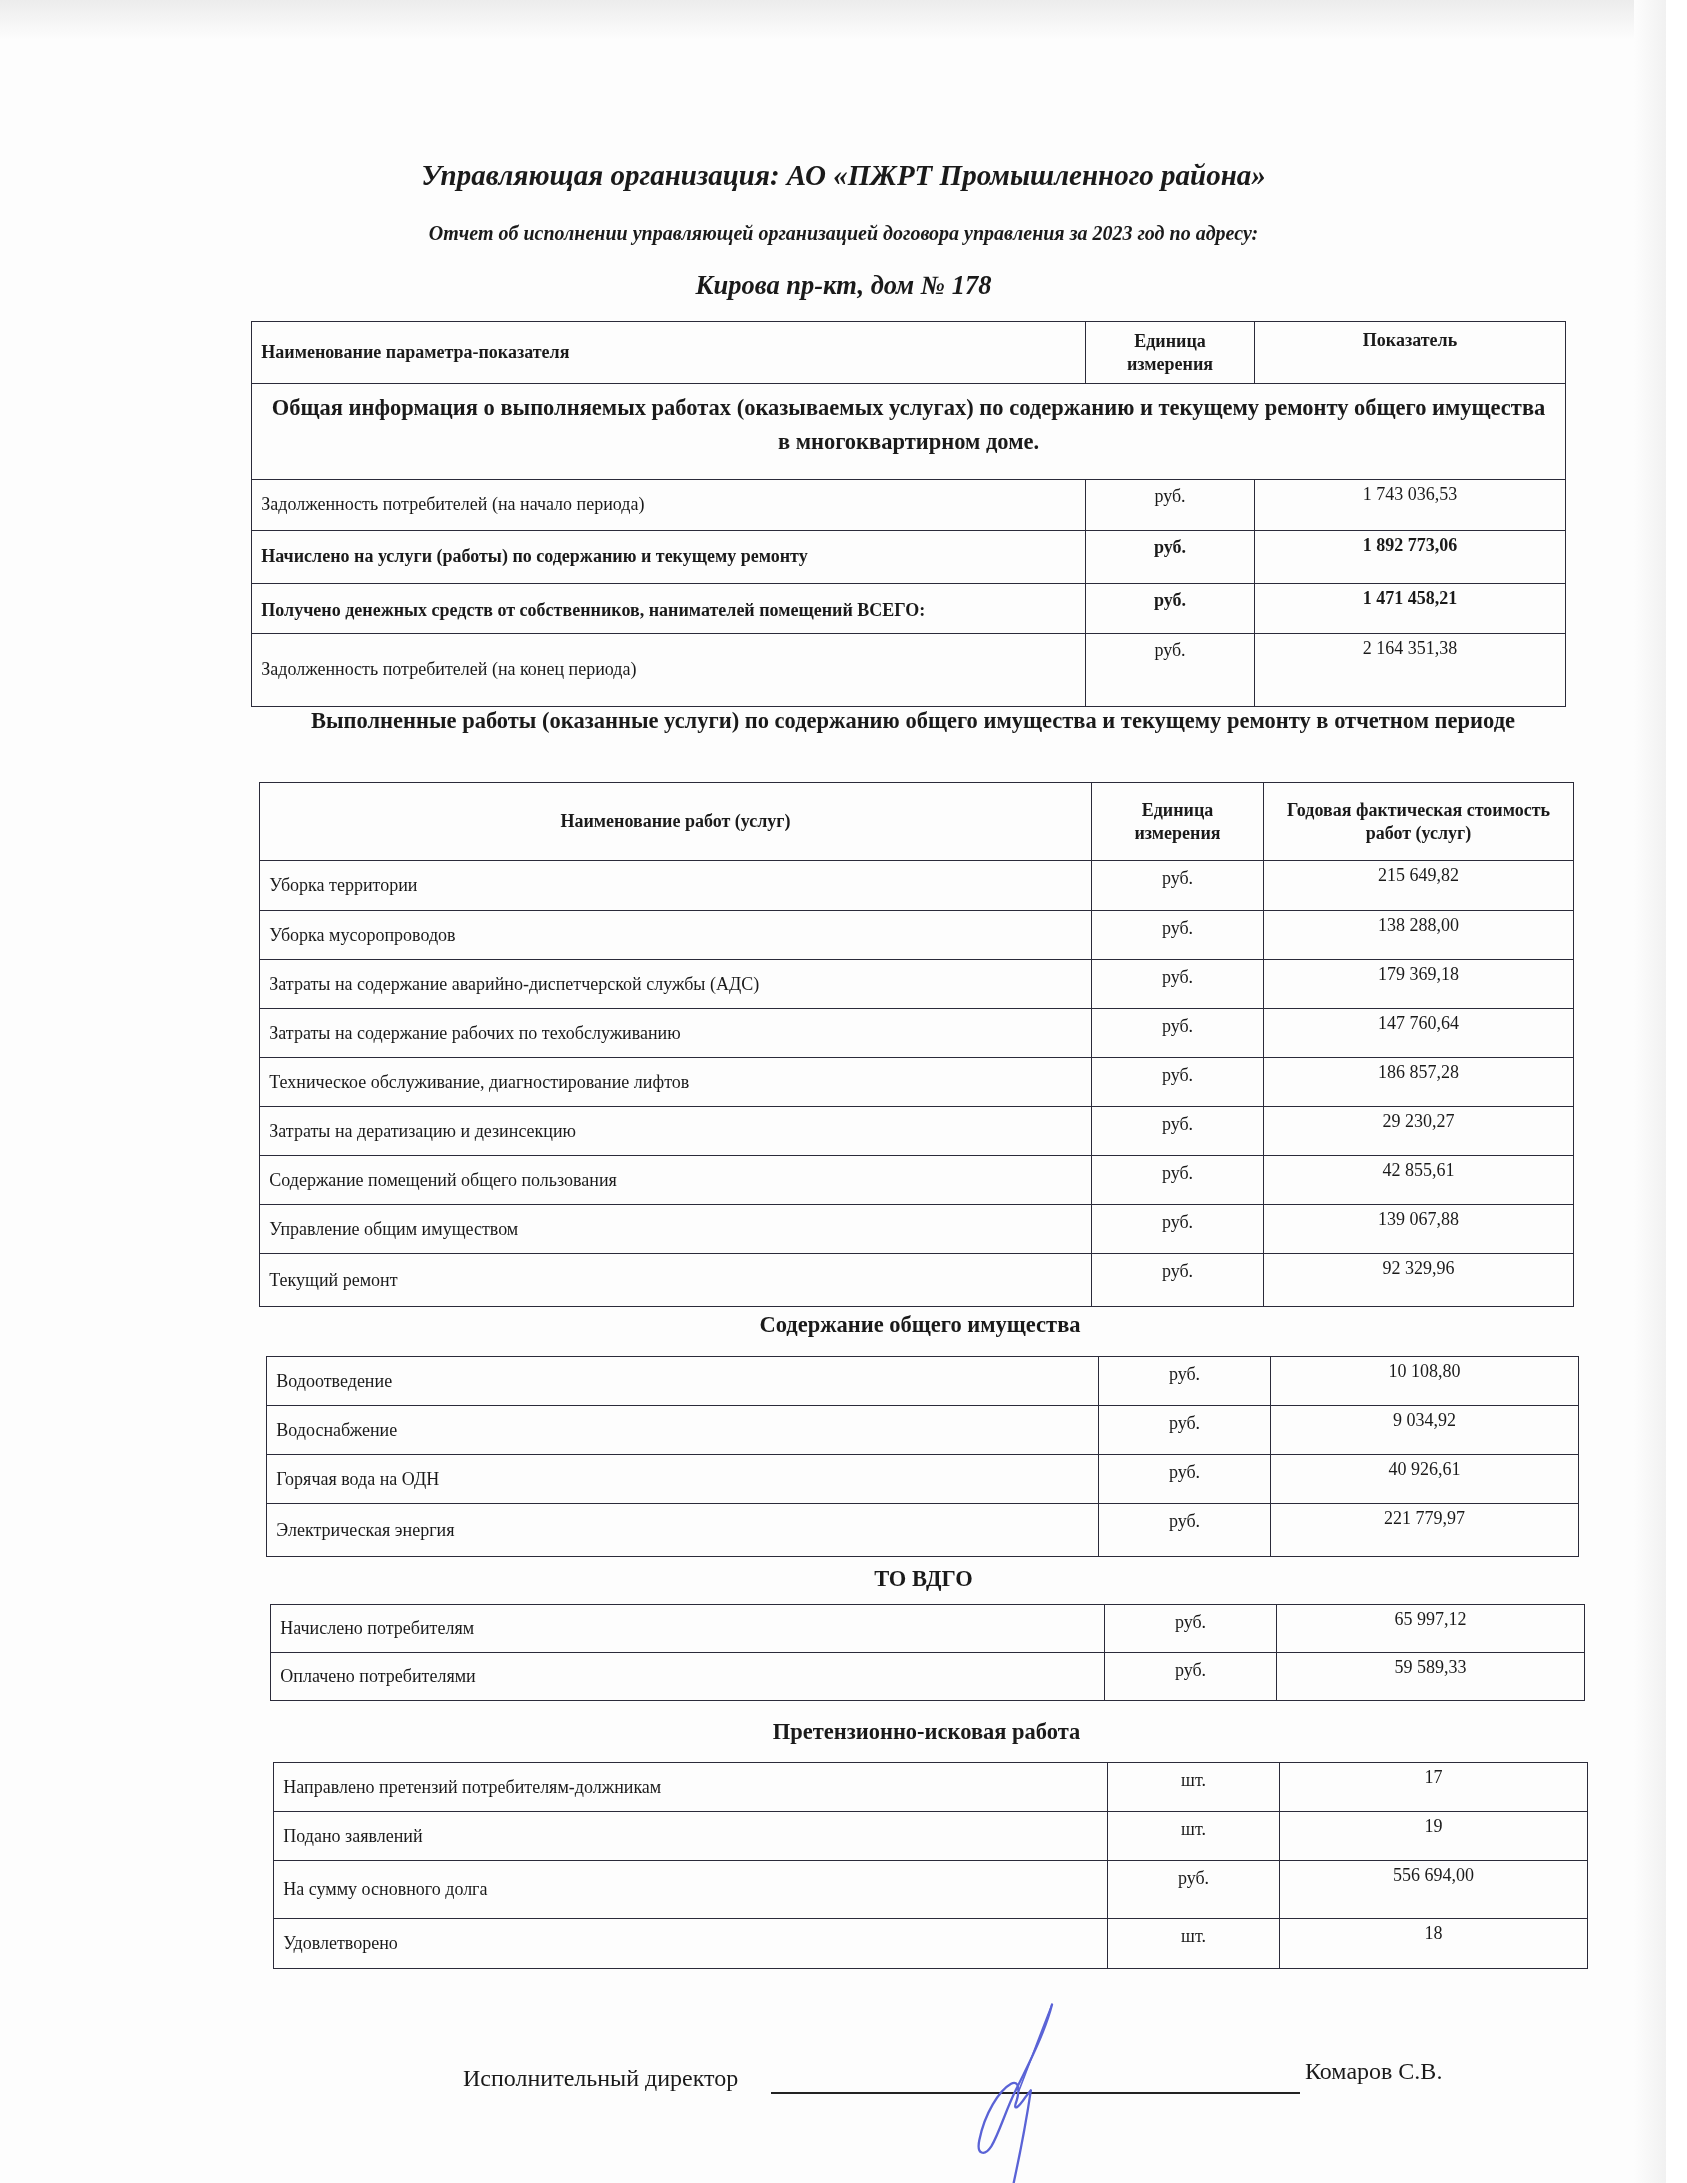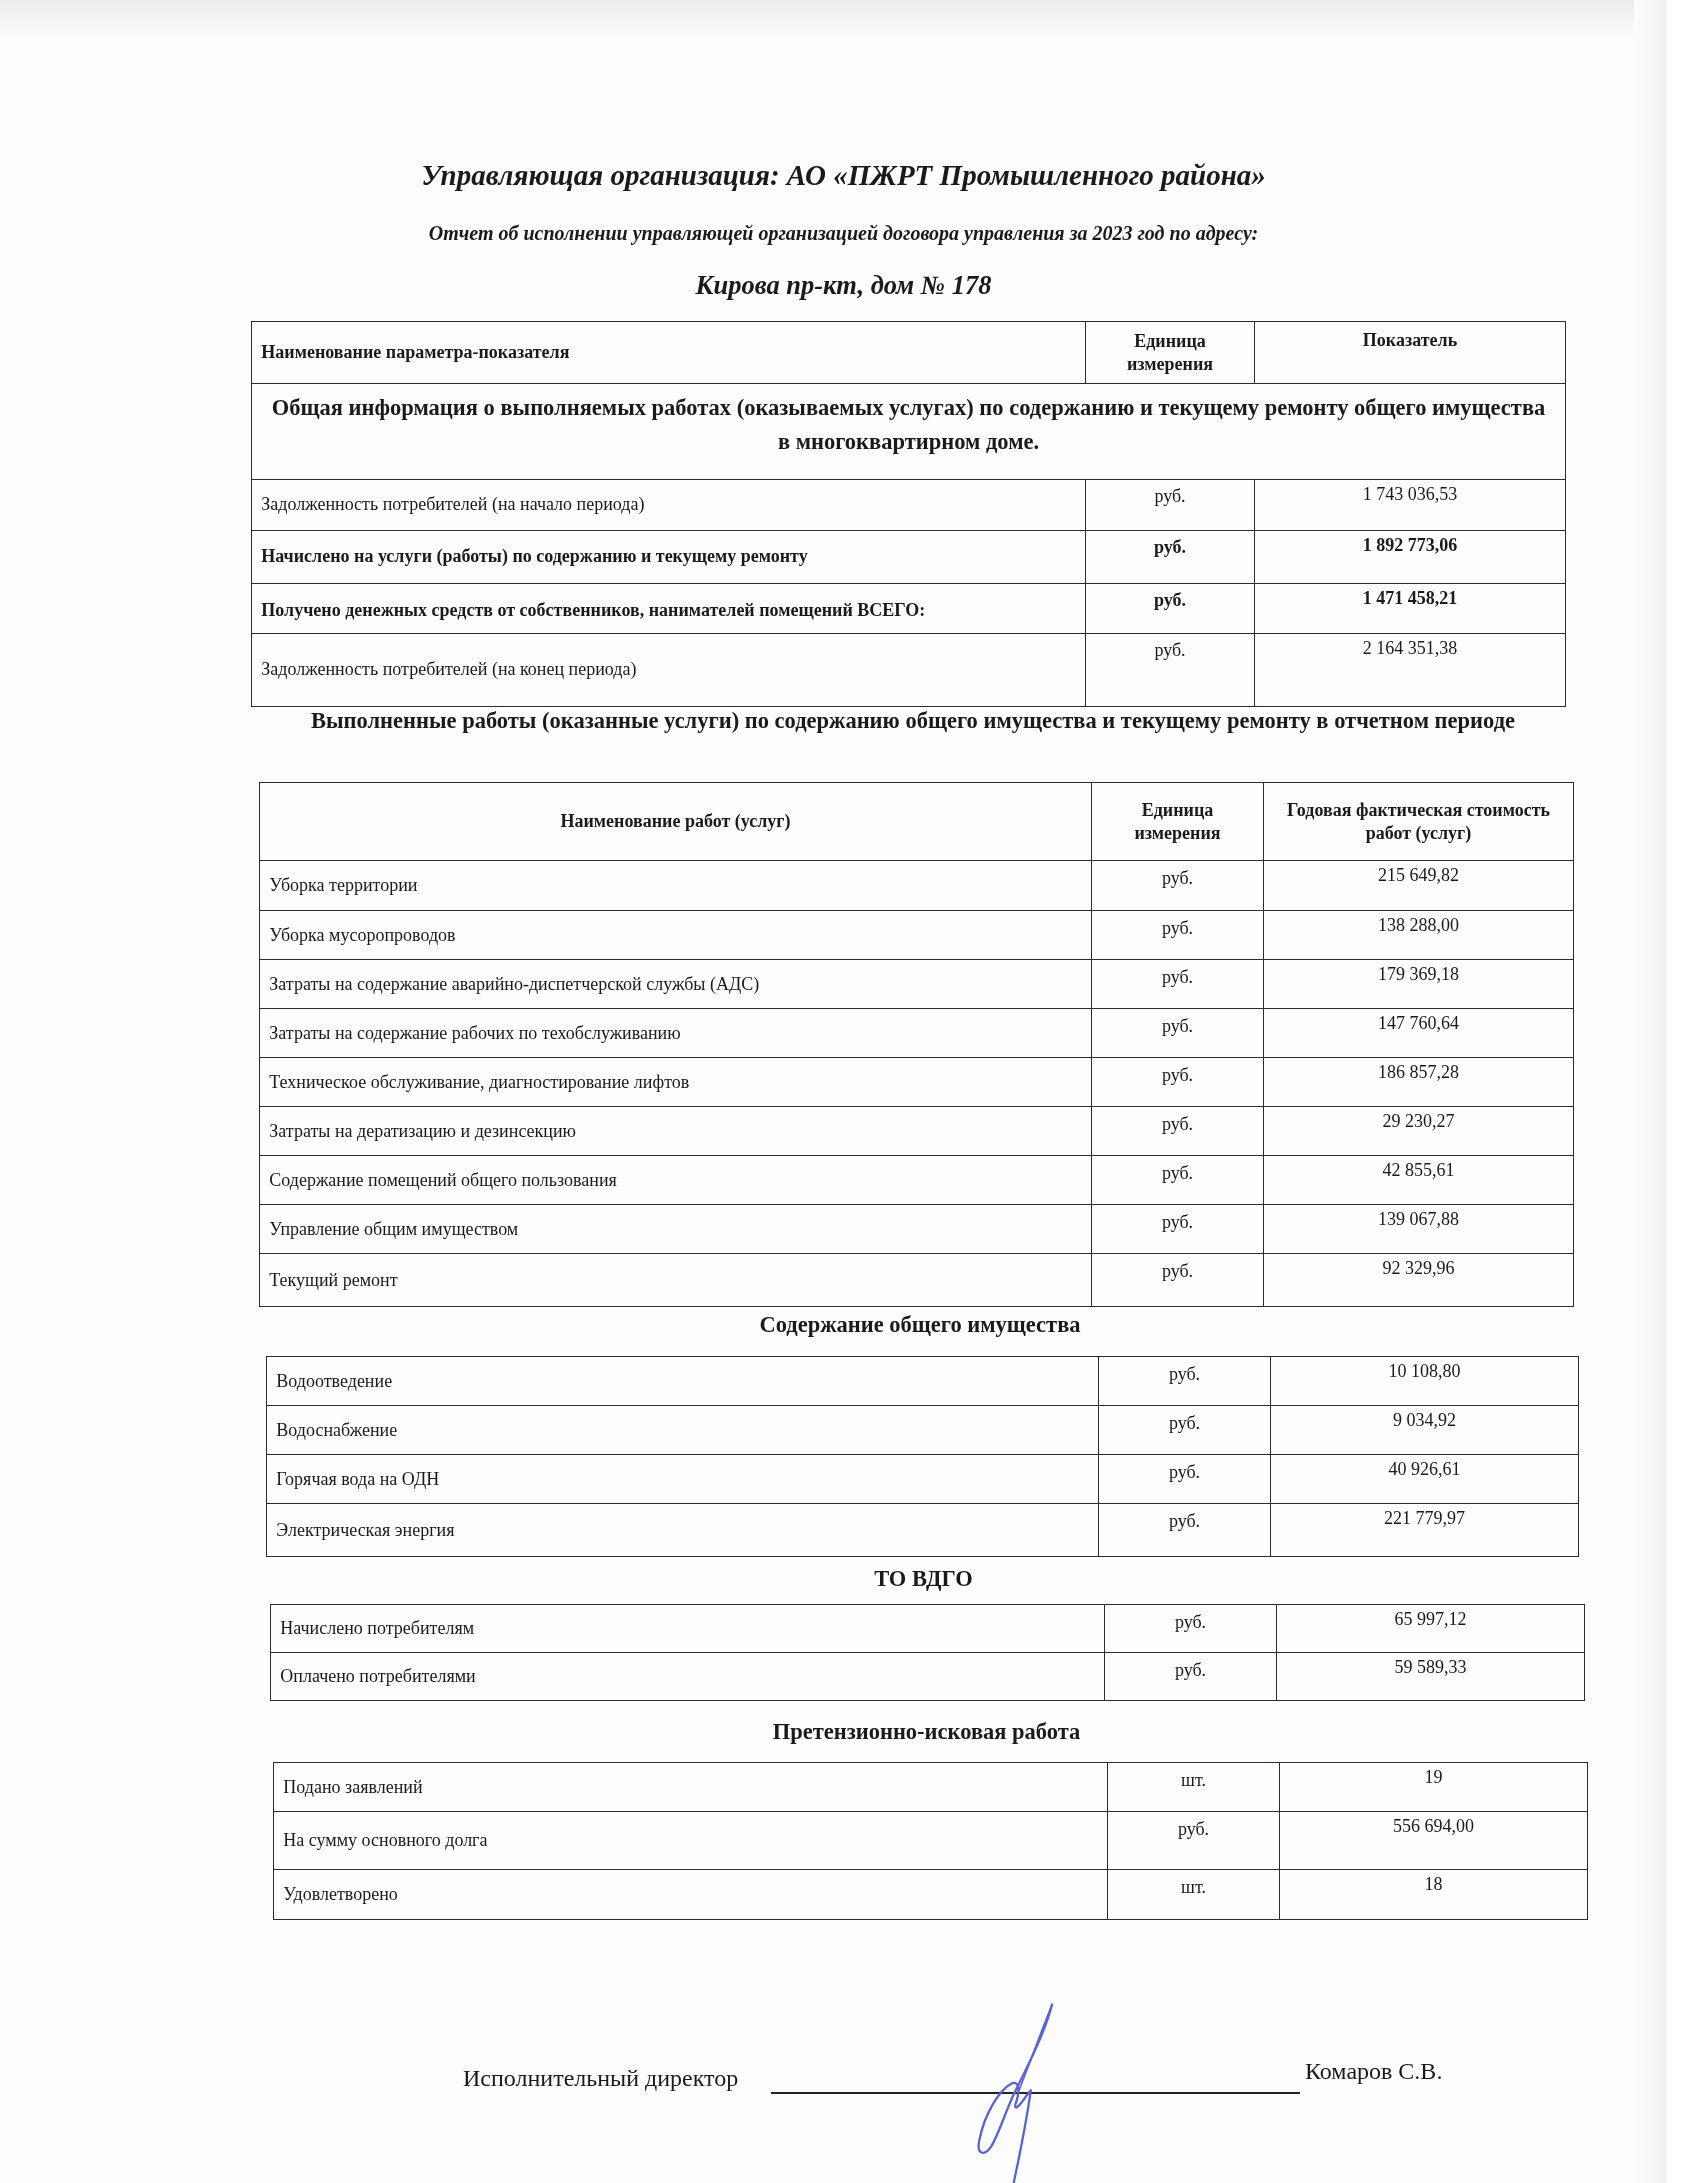--- a/index.html
+++ b/index.html
@@ -217,20 +217,25 @@
 
 <div class="section-heading" style="left:265px; top:1714px; width:1323px;">Претензионно-исковая работа</div>
 
 <table class="doc" style="left:273px; top:1762px; width:1314px;">
   <colgroup>
       <col style="width:834px">
       <col style="width:172px">
       <col style="width:308px">
     </colgroup>
   <tbody>
+      <tr style="height:49px">
+    <td class="c-name">Направлено претензий потребителям-должникам</td>
+    <td class="c-unit">шт.</td>
+    <td class="c-val">17</td>
+  </tr>
   <tr style="height:49px">
     <td class="c-name">Подано заявлений</td>
     <td class="c-unit">шт.</td>
     <td class="c-val">19</td>
   </tr>
   <tr style="height:58px">
     <td class="c-name">На сумму основного долга</td>
     <td class="c-unit">руб.</td>
     <td class="c-val">556 694,00</td>
   </tr>

